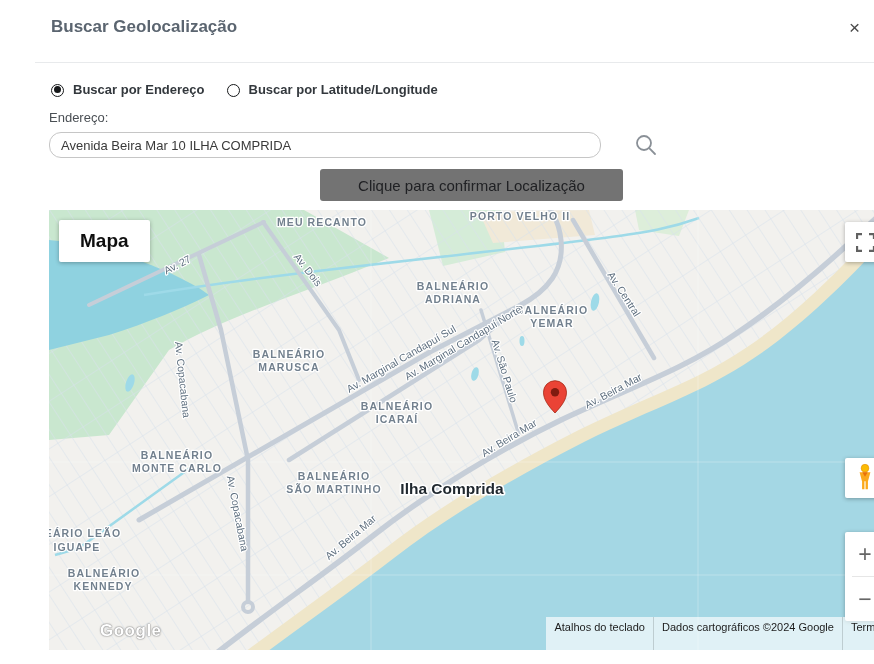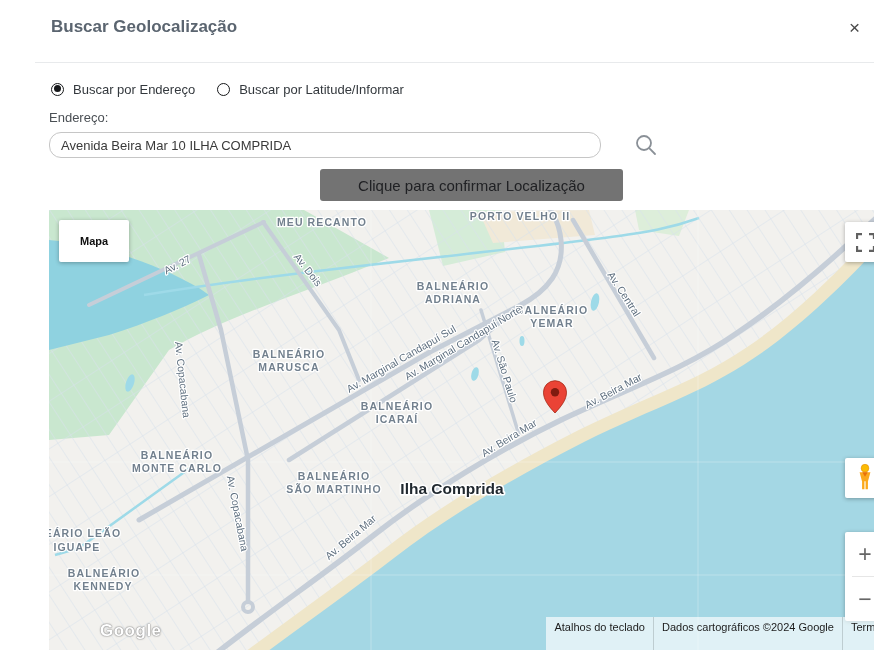--- a/index.html
+++ b/index.html
@@ -3,37 +3,37 @@
 <meta charset="utf-8">
 <style>
   html,body{margin:0;padding:0;}
   body{width:874px;height:664px;background:#ffffff;font-family:"Liberation Sans",sans-serif;position:relative;overflow:hidden;}
   .abs{position:absolute;margin-left:35px;}
   
   .dlg-title{left:16px;top:17px;font-size:17px;font-weight:bold;color:#5b6570;}
   .dlg-close{right:14px;top:18px;font-size:19px;color:#4a4a4a;cursor:pointer;line-height:1;}
   .hdr-line{left:0;right:0;top:62px;height:1px;background:#e8eaec;}
   
-  .radio-row{left:16px;top:82px;display:flex;align-items:center;gap:9px;font-size:13px;font-weight:normal;color:#33383d;}
+  .radio-row{left:16px;top:82px;display:flex;align-items:flex-end;gap:9px;font-size:13px;font-weight:bold;color:#33383d;}
   .radio{width:13px;height:13px;border:1.5px solid #16181a;border-radius:50%;box-sizing:border-box;flex:none;}
   .radio.checked::after{content:'';display:block;width:7px;height:7px;background:#16181a;border-radius:50%;margin:1.25px auto;}
   .radio-gap{width:4px;}
   .field-label{left:14px;top:110px;font-size:13px;color:#4a4f54;}
   .addr-input{left:14px;top:132px;width:528px;height:24px;border:1px solid #c6c6c6;border-radius:12px;padding:0 11px;font-size:13px;color:#3a3a3a;font-family:"Liberation Sans",sans-serif;outline:none;}
   .search-btn{left:598px;top:133px;width:26px;height:26px;background:none;border:none;cursor:pointer;padding:0;}
   .confirm-btn{left:285px;top:169px;width:303px;height:32px;background:#737373;border:none;border-radius:3px;font-size:15px;color:#202124;font-family:"Liberation Sans",sans-serif;cursor:pointer;}
   
   .map-wrap{left:14px;top:210px;width:846px;height:440px;overflow:hidden;background:#ec4899;}
   .map-wrap svg text{user-select:none;}
   .loc{font-size:10.5px;font-weight:bold;fill:#72808e;letter-spacing:1.1px;text-anchor:middle;stroke:#ffffff;stroke-width:2.6px;paint-order:stroke;stroke-linejoin:round;}
   .city{font-size:15.5px;font-weight:bold;fill:#1f272e;text-anchor:middle;stroke:#ffffff;stroke-width:3.2px;paint-order:stroke;stroke-linejoin:round;}
   .rdlbl{font-size:10.5px;fill:#5e6f7f;text-anchor:middle;stroke:#ffffff;stroke-width:2.4px;paint-order:stroke;stroke-linejoin:round;}
   .ctl{position:absolute;background:#fff;border-radius:2px;box-shadow:0 1px 4px rgba(0,0,0,.3);}
   .maptype{left:10px;top:10px;height:42px;display:flex;align-items:stretch;}
-  .maptype .mt{border:none;background:none;font-family:"Liberation Sans",sans-serif;font-size:11px;padding:0 21px;cursor:pointer;}
+  .maptype .mt{border:none;background:none;font-family:"Liberation Sans",sans-serif;font-size:19px;padding:0 21px;cursor:pointer;}
   .mt-map{font-weight:bold;color:#0f0f0f;}
   .mt-sat{color:#5b626a;border-left:1px solid #ececec !important;}
   .fsbtn{right:10px;top:12px;width:40px;height:40px;display:flex;align-items:center;justify-content:center;cursor:pointer;}
   .pegman{right:10px;top:248px;width:40px;height:40px;display:flex;align-items:center;justify-content:center;cursor:pointer;}
   .zoomctl{right:10px;top:322px;width:40px;height:89px;display:flex;flex-direction:column;}
   .zoomctl .zbtn{flex:1;border:none;background:none;font-size:23px;color:#666;cursor:pointer;font-family:"Liberation Sans",sans-serif;line-height:1;padding:0;}
   .zoomctl .zdiv{height:1px;background:#e6e6e6;margin:0 7px;}
   .glogo{left:16px;bottom:9px;font-size:17px;font-weight:bold;color:#ffffff;letter-spacing:.5px;text-shadow:0 0 2px rgba(120,120,120,.9),0 0 1px rgba(90,90,90,.9);cursor:pointer;}
   .attrib{right:0;bottom:0;display:flex;font-size:11px;color:#1c1c1c;}
   .attrib span{background:rgba(255,255,255,.66);padding:4px 8px 17px;border-left:1px solid rgba(0,0,0,.15);white-space:nowrap;cursor:pointer;}
@@ -44,21 +44,21 @@
 
 <div class="abs dlg-title">Buscar Geolocalização</div>
 <div class="abs dlg-close">×</div>
 <div class="abs hdr-line"></div>
 
 <div class="abs radio-row">
   <span class="radio checked"></span>
   <span>Buscar por Endereço</span>
   <span class="radio-gap"></span>
   <span class="radio"></span>
-  <span>Buscar por Latitude/Informar</span>
+  <span>Buscar por Latitude/Longitude</span>
 </div>
 
 <div class="abs field-label">Endereço:</div>
 <input class="abs addr-input" type="text" value="Avenida Beira Mar 10 ILHA COMPRIDA" style="">
 <button class="abs search-btn">
   <svg width="24" height="24" viewBox="0 0 24 24">
     <circle cx="10" cy="10" r="7" fill="none" stroke="#8a9097" stroke-width="1.8"></circle>
     <line x1="15.2" y1="15.2" x2="21" y2="21" stroke="#8a9097" stroke-width="1.8" stroke-linecap="round"></line>
   </svg>
 </button>

